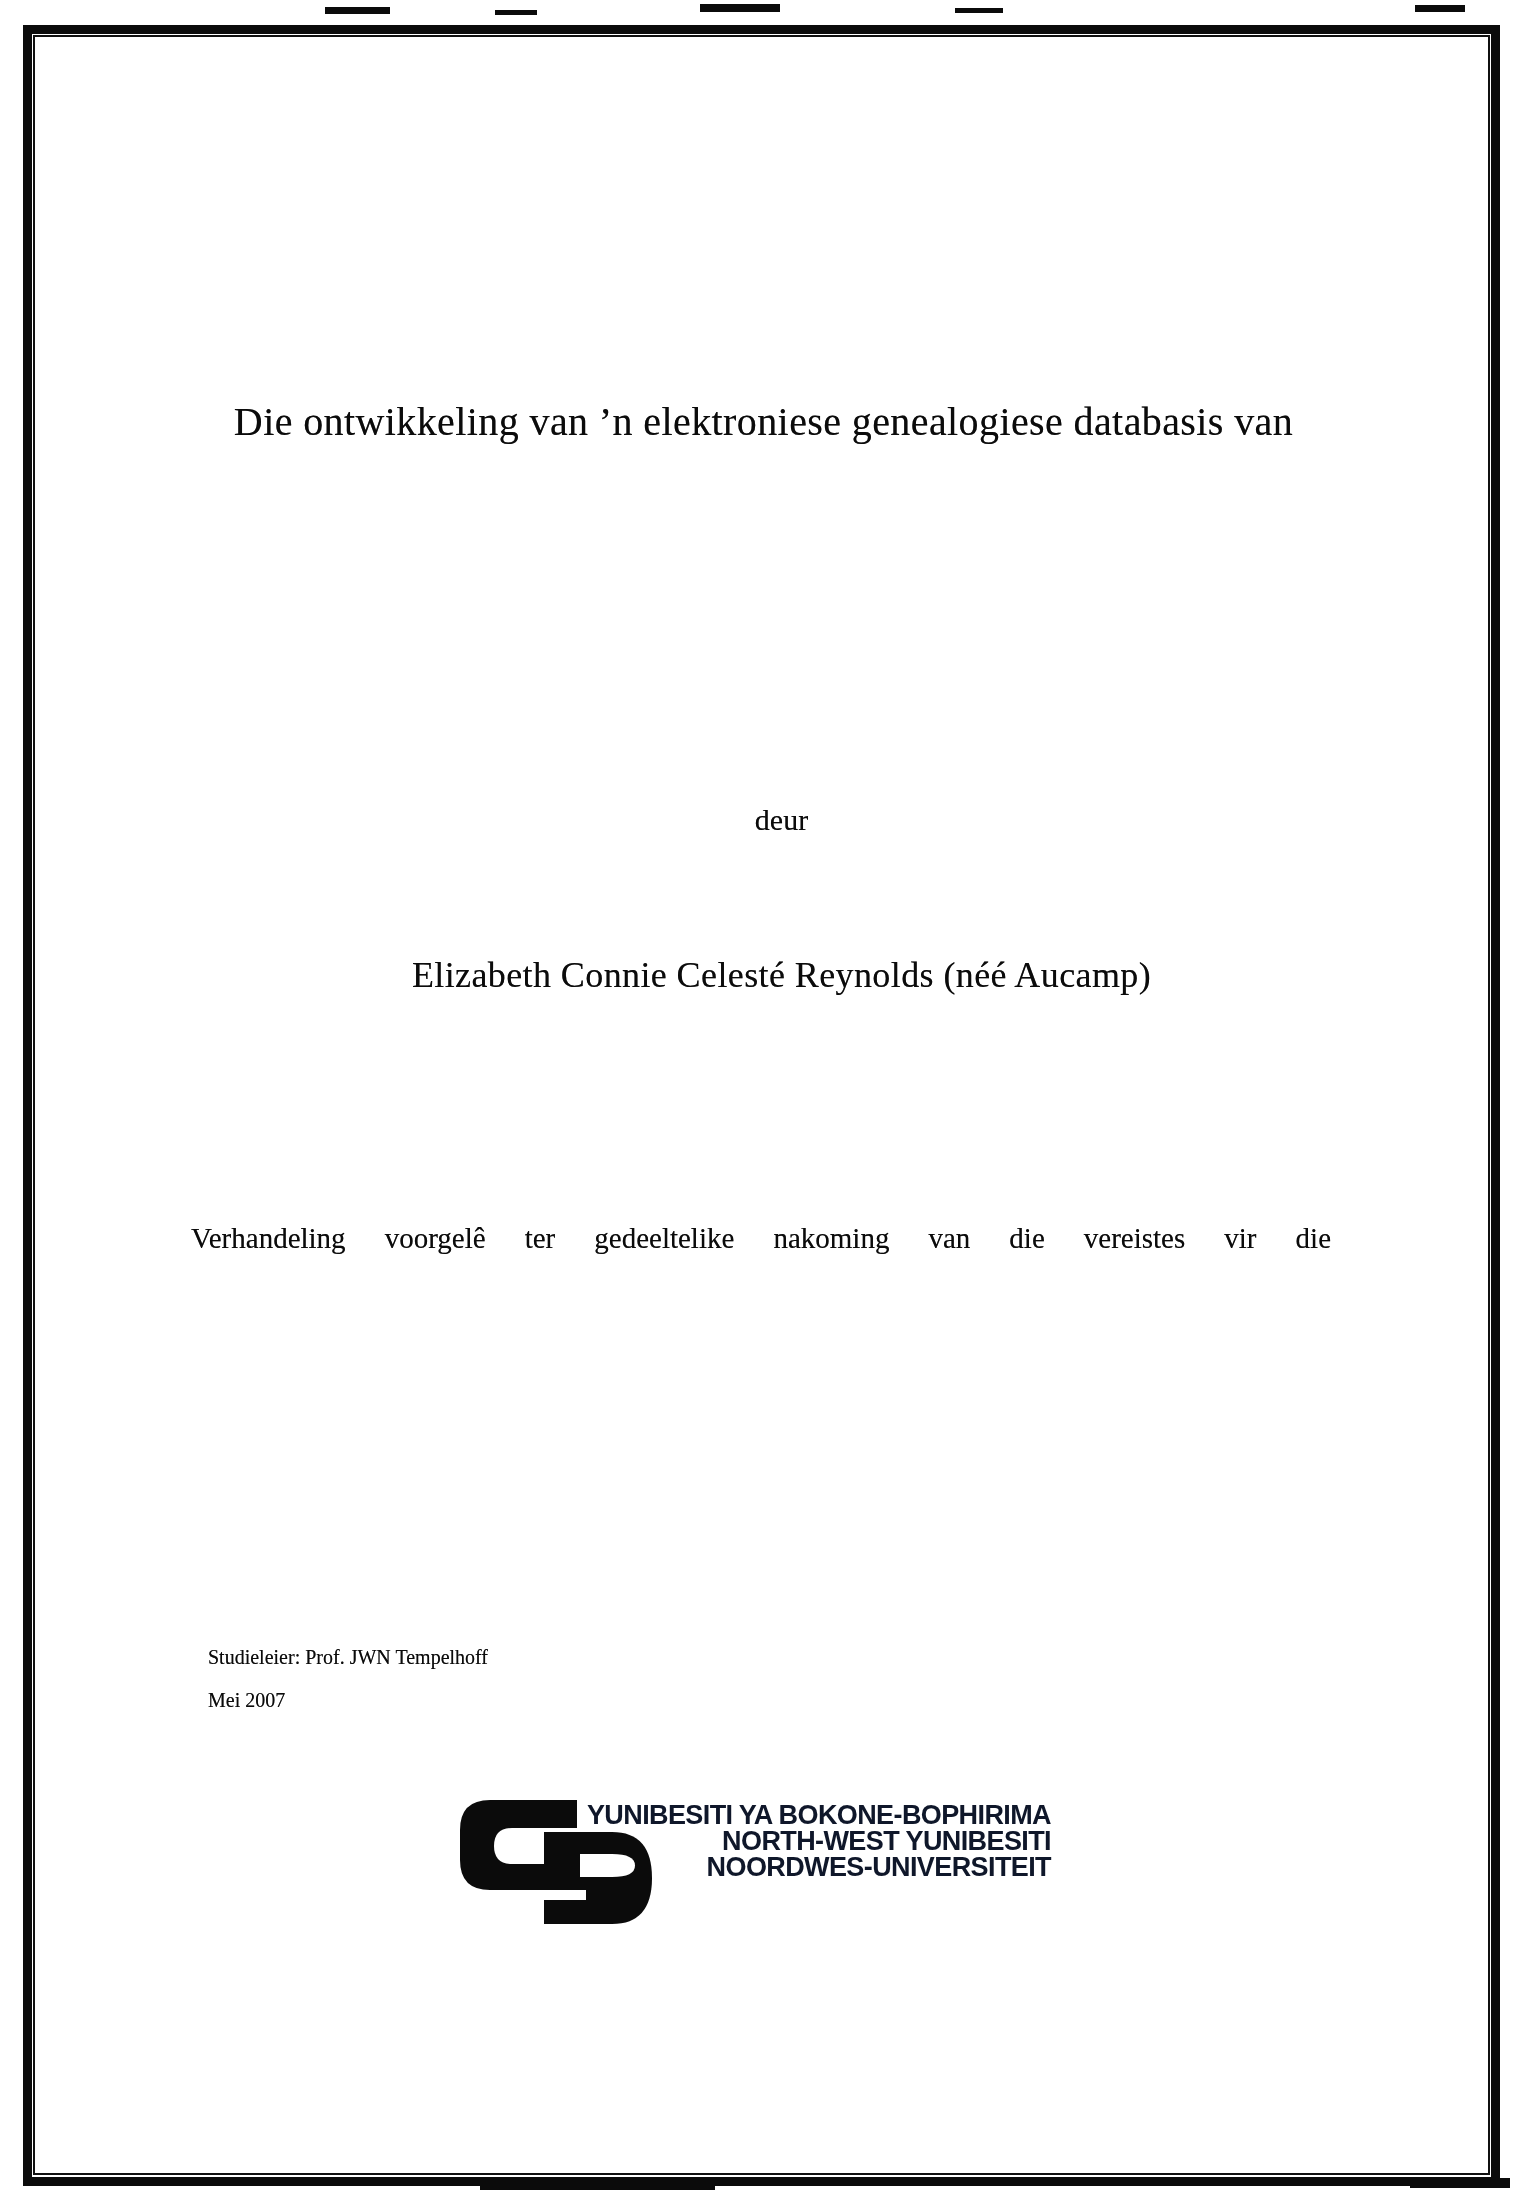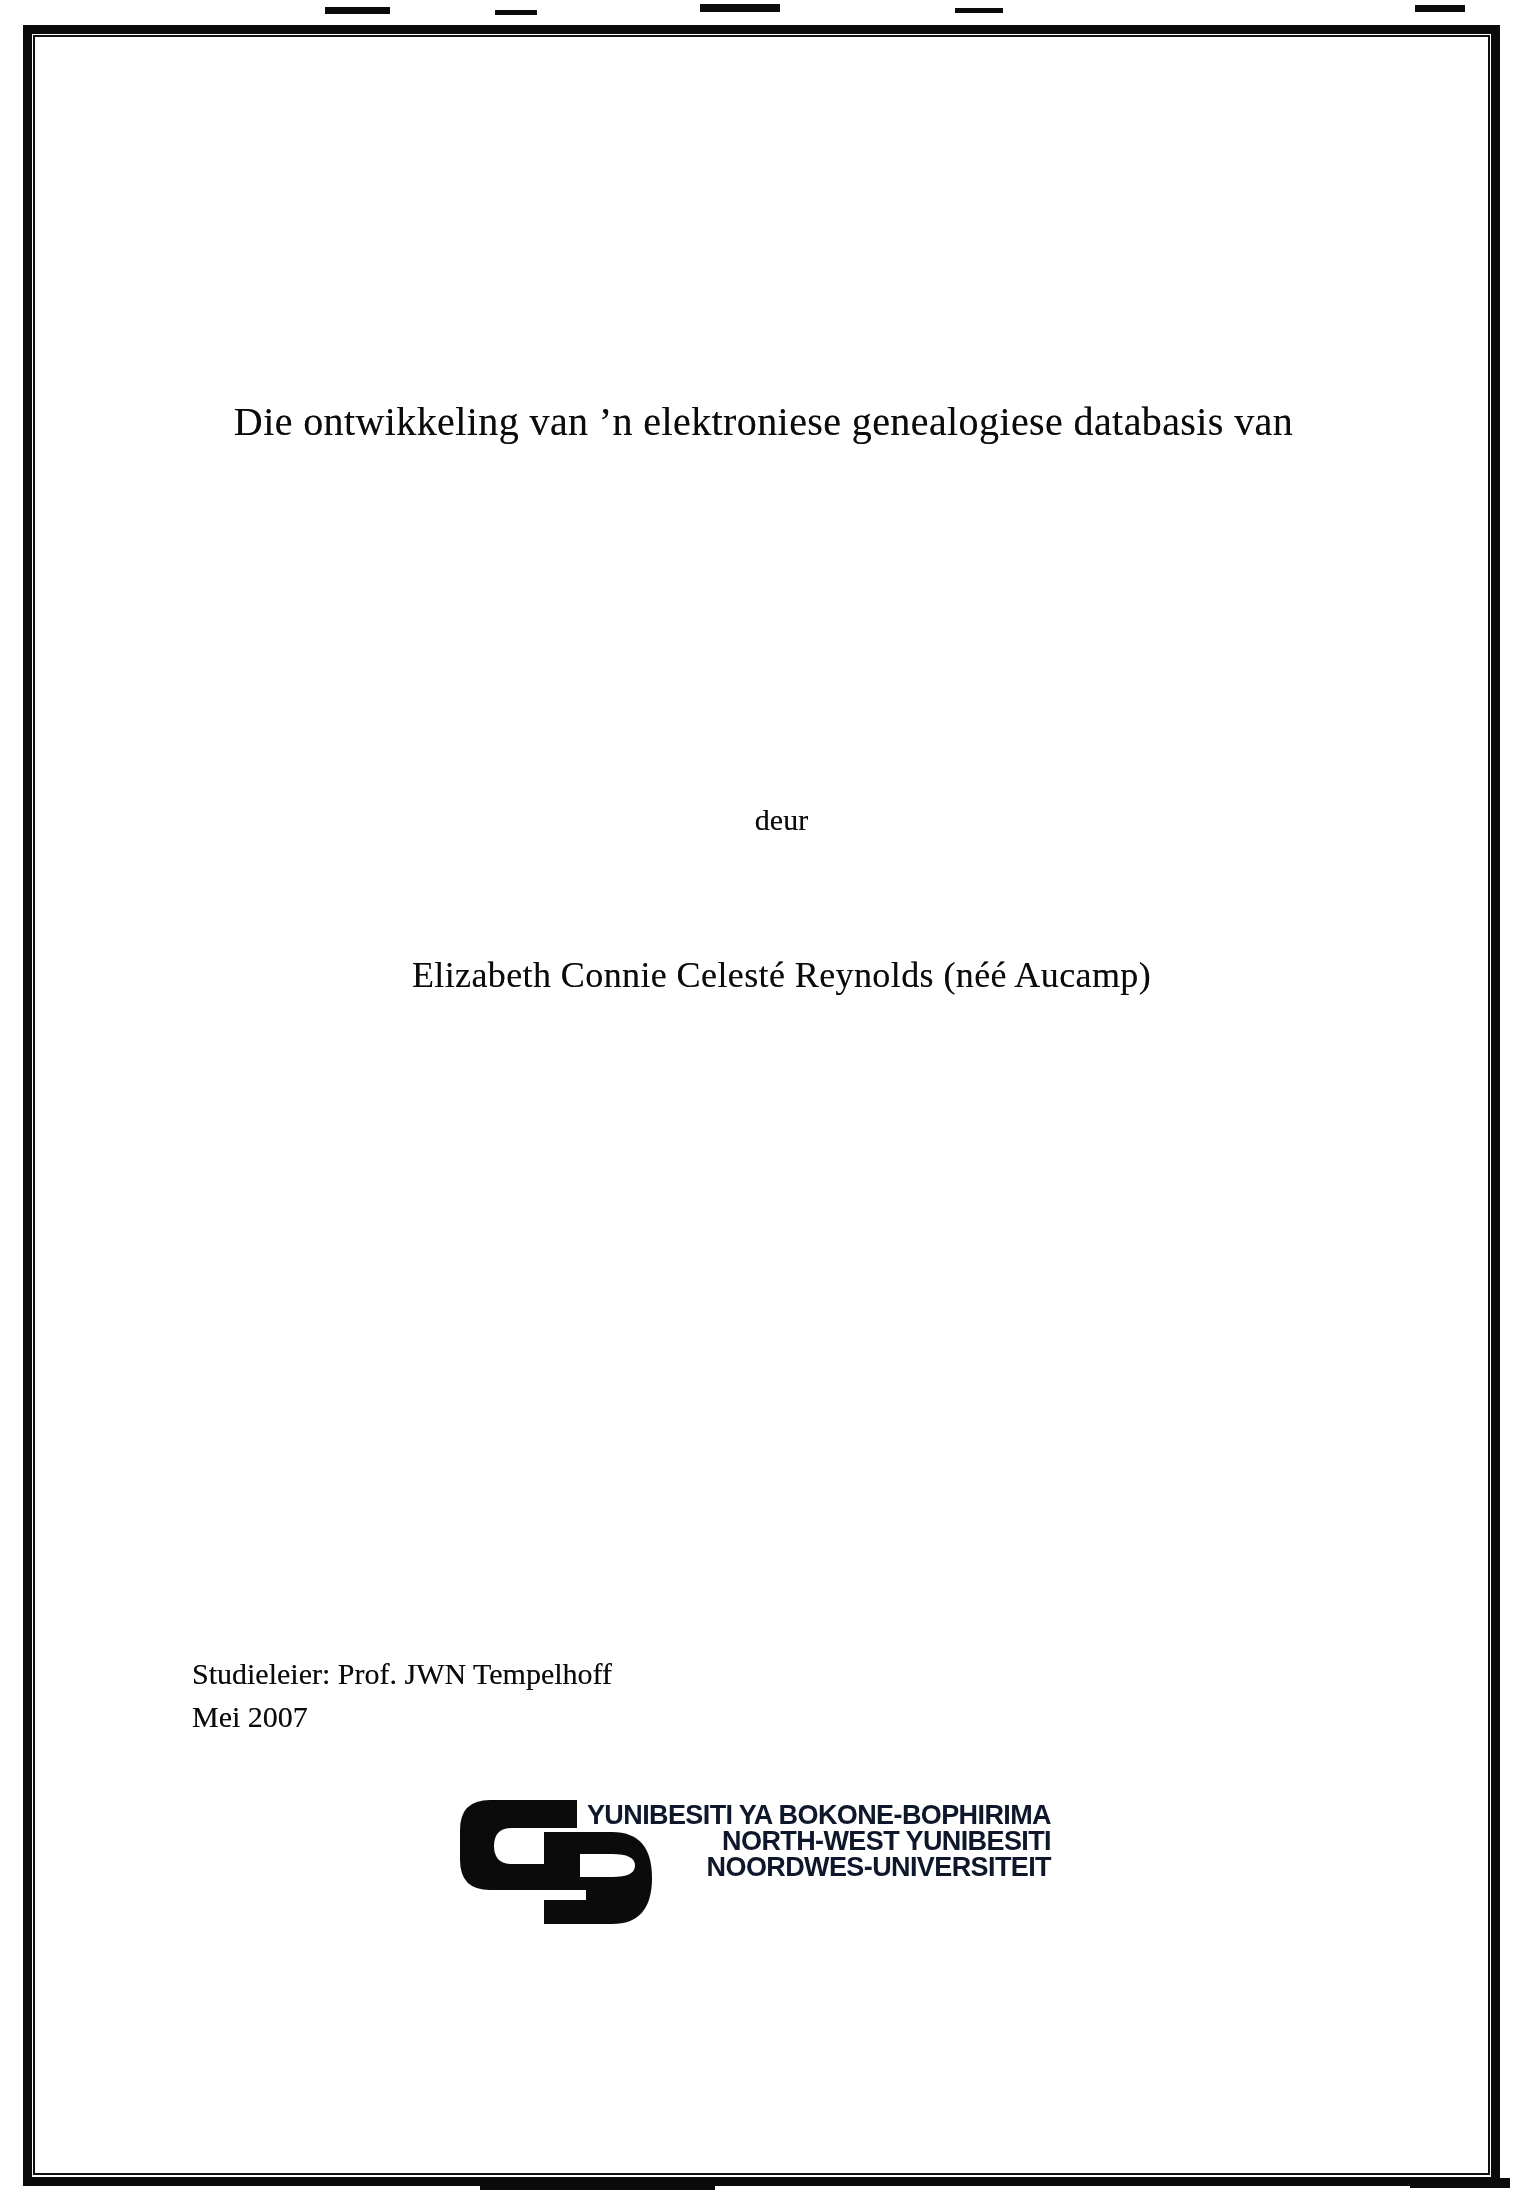--- a/index.html
+++ b/index.html
@@ -48,22 +48,22 @@
     position: absolute; left: 191px; top: 1218px;
     width: 1140px;
     font-size: 29px; line-height: 40px;
   }
   .statement .justified {
     text-align: justify;
     text-align-last: justify;
   }
   .statement .italic { font-style: italic; }
   .supervisor-block {
-    position: absolute; left: 192px; top: 1636px;
-    font-size: 30px; line-height: 43px; margin-top: 16px;
+    position: absolute; left: 208px; top: 1636px;
+    font-size: 20px; line-height: 43px;
   }
   .logo {
     position: absolute; left: 0; top: 0;
   }
   .logo-mark {
     position: absolute; left: 452px; top: 1797px;
     width: 205px; height: 132px;
   }
   .logo-text {
     position: absolute; left: 551px; top: 1802px;
@@ -93,20 +93,21 @@
 
 <div class="thesis-title serif-text">
   <div>Die ontwikkeling van ’n elektroniese genealogiese databasis van</div>
 </div>
 
 <div class="byline serif-text">deur</div>
 
 <div class="author-name serif-text">Elizabeth Connie Celesté Reynolds (néé Aucamp)</div>
 
 <div class="statement serif-text">
+  <div class="justified">Verhandeling voorgelê ter gedeeltelike nakoming van die vereistes vir die</div>
 </div>
 
 <div class="supervisor-block serif-text">
   <div>Studieleier: Prof. JWN Tempelhoff</div>
   <div>Mei 2007</div>
 </div>
 
 <div class="logo">
   <svg class="logo-mark" viewBox="0 0 205 132" xmlns="http://www.w3.org/2000/svg" aria-hidden="true">
 

